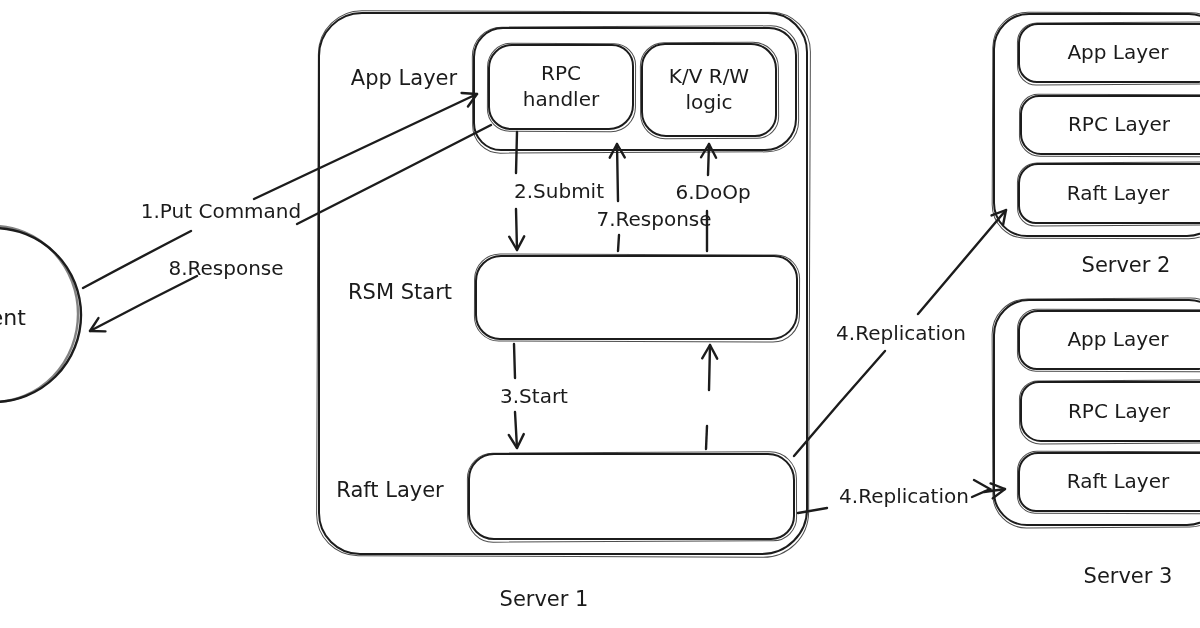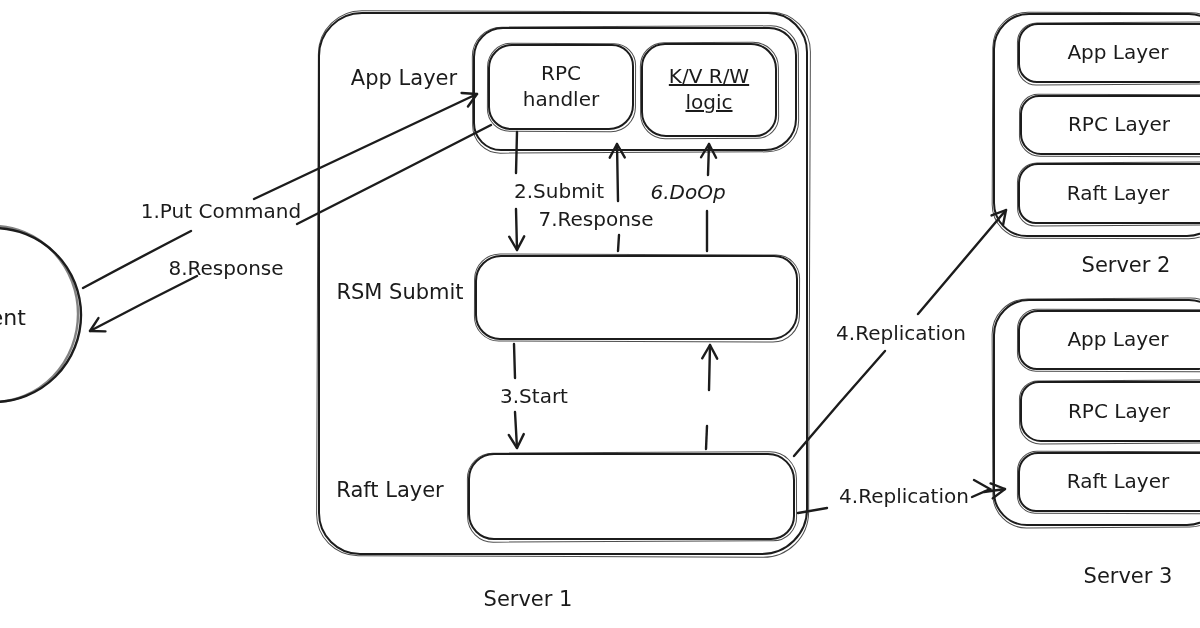--- a/index.html
+++ b/index.html
@@ -89,33 +89,33 @@
 
   <div class="box" style="left:318px; top:12px; width:490px; height:543px; border-radius:44px 40px 46px 42px;"></div>
 
   <div class="box alt" style="left:473px; top:27px; width:324px; height:124px; border-radius:30px 28px 32px 28px;"></div>
 
   <div class="box cbox" style="left:488px; top:44px; width:146px; height:86px; border-radius:24px 22px 25px 23px;">
     <span class="boxtext">RPC
 handler</span>
   </div>
 
-  <div class="box cbox alt" style="left:641px; top:43px; width:136px; height:94px; border-radius:24px 26px 22px 25px;text-decoration:underline;">
+  <div class="box cbox alt" style="left:641px; top:43px; width:136px; height:94px; border-radius:24px 26px 22px 25px;">
     <span class="boxtext">K/V R/W
 logic</span>
   </div>
 
   <div class="box" style="left:475px; top:255px; width:323px; height:85px; border-radius:26px 24px 27px 25px;"></div>
 
   <div class="box alt" style="left:468px; top:453px; width:327px; height:87px; border-radius:26px 27px 24px 26px;"></div>
 
   <div class="lbl big" style="left:404px; top:78px;">App Layer</div>
-  <div class="lbl big" style="left:400px; top:292px;">RSM Submit</div>
+  <div class="lbl big" style="left:400px; top:292px;">RSM Start</div>
   <div class="lbl big" style="left:390px; top:490px;">Raft Layer</div>
-  <div class="lbl big" style="left:528px; top:599px;">Server 1</div>
+  <div class="lbl big" style="left:544px; top:599px;">Server 1</div>
 
   <div class="box" style="left:993px; top:13px; width:230px; height:224px; border-radius:36px 34px 36px 34px;"></div>
   <div class="box cbox alt" style="left:1018px; top:23px; width:200px; height:60px; border-radius:20px 18px 21px 19px;">
     <span class="boxtext">App Layer</span>
   </div>
   <div class="box cbox" style="left:1020px; top:95px; width:198px; height:60px; border-radius:19px 20px 18px 21px;">
     <span class="boxtext">RPC Layer</span>
   </div>
   <div class="box cbox alt" style="left:1018px; top:163px; width:200px; height:61px; border-radius:20px 19px 20px 18px;">
     <span class="boxtext">Raft Layer</span>
@@ -132,19 +132,19 @@
   <div class="box cbox" style="left:1018px; top:452px; width:200px; height:60px; border-radius:20px 19px 20px 18px;">
     <span class="boxtext">Raft Layer</span>
   </div>
   <div class="lbl big" style="left:1128px; top:552px;margin-top:24px;">Server 3</div>
 
   <div class="lbl client" style="left:-6px; top:317px;">Client</div>
 
   <div class="lbl" style="left:221px; top:211px;text-align:center;">1.Put Command</div>
   <div class="lbl" style="left:226px; top:268px;">8.Response</div>
   <div class="lbl" style="left:517px; top:191px;margin-left:42px;">2.Submit</div>
-  <div class="lbl" style="left:596px; top:219px;text-align:right;">7.Response</div>
-  <div class="lbl" style="left:688px; top:192px;font-style:italic;">6.DoOp</div>
+  <div class="lbl" style="left:654px; top:219px;text-align:right;">7.Response</div>
+  <div class="lbl" style="left:713px; top:192px;">6.DoOp</div>
   <div class="lbl" style="left:534px; top:396px;">3.Start</div>
   <div class="lbl" style="left:901px; top:333px;">4.Replication</div>
   <div class="lbl" style="left:904px; top:496px;">4.Replication</div>
 
 </div>
 
 </body></html>

